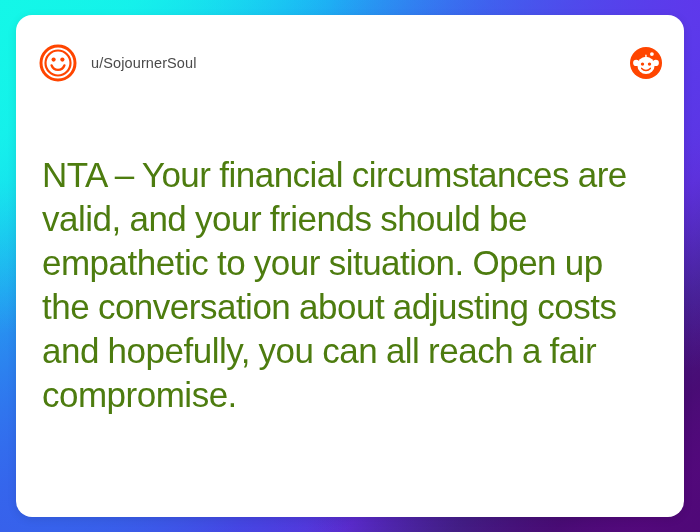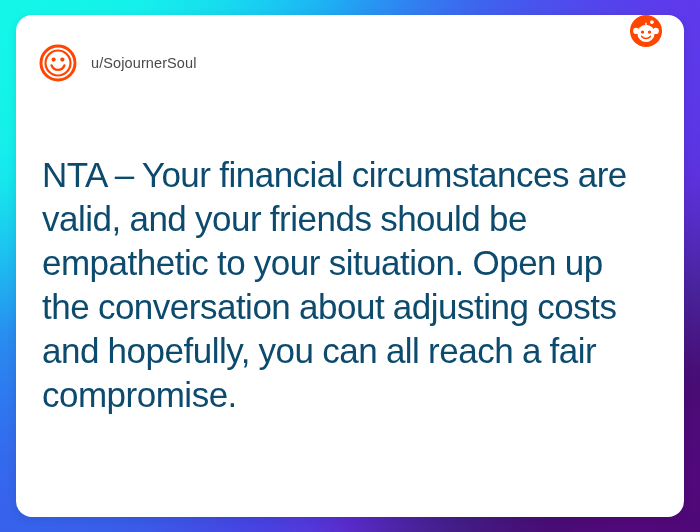--- a/index.html
+++ b/index.html
@@ -59,20 +59,21 @@
     overflow: hidden;
   }
 
   .card-header {
     position: absolute;
     left: 0;
     right: 0;
     top: 0;
     height: 96px;
     display: flex;
+    align-items: center;
     padding: 0 22px 0 22px;
     box-sizing: border-box;
   }
 
   .author {
     display: flex;
     align-items: center;
     gap: 13px;
   }
 
@@ -105,21 +106,21 @@
     top: 96px;
     bottom: 0;
     padding: 42px 26px 0 26px;
     box-sizing: border-box;
   }
 
   .post-text {
     font-family: "Liberation Sans", sans-serif;
     font-size: 35px;
     line-height: 44px;
-    color: #0c4a6e;
+    color: #4d7c0f;
     letter-spacing: -0.5px;
     word-spacing: -0.5px;
     margin: 0;
     max-width: 624px;
     font-weight: 400;
   }
 </style>
 </head>
 <body>
 

